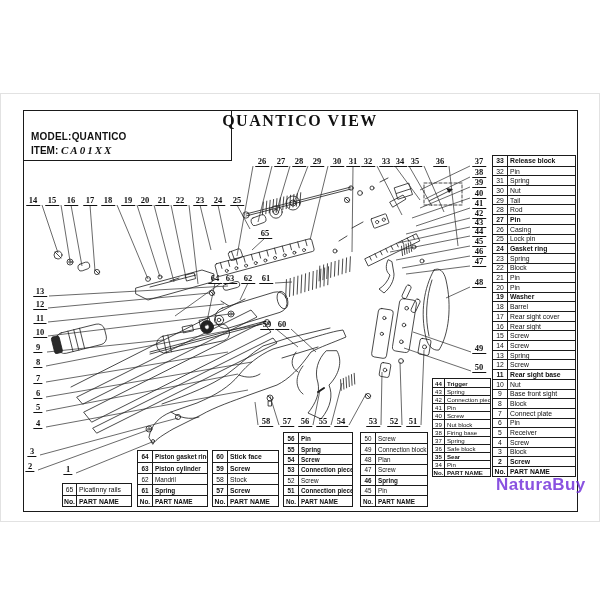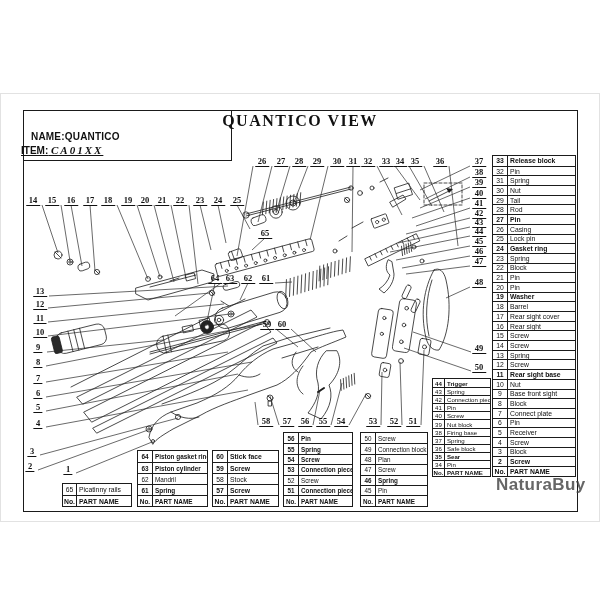--- a/index.html
+++ b/index.html
@@ -11,21 +11,21 @@
          border:1.3px solid #1a1a1a;background:transparent;}
   .titleblock-hline{position:absolute;left:24px;top:160px;width:207px;height:0;
          border-top:1px solid #1a1a1a;}
   .titleblock-vline{position:absolute;left:231px;top:111px;width:0;height:50px;
          border-left:1px solid #1a1a1a;}
   .page-title{position:absolute;left:0;top:112px;width:600px;text-align:center;
          font-family:"Liberation Serif",serif;font-weight:bold;font-size:16px;
          letter-spacing:1.5px;}
   .model-line{position:absolute;left:31px;top:131px;font-size:10px;font-weight:bold;
          font-family:"Liberation Sans",sans-serif;letter-spacing:0.2px;}
-  .item-line{position:absolute;left:21px;top:144px;font-size:10px;font-weight:bold;text-decoration:underline;}
+  .item-line{position:absolute;left:31px;top:144px;font-size:10px;font-weight:bold;}
   .item-value{font-family:"Liberation Serif",serif;font-style:italic;font-size:11px;
          letter-spacing:2px;font-weight:bold;}
   svg.layer{position:absolute;left:0;top:0;width:600px;height:600px;pointer-events:none;}
   #leader-layer line{stroke:#2a2a2a;stroke-width:0.7;}
   .callout{position:absolute;transform:translateX(-50%);
          font-family:"Liberation Serif",serif;font-weight:bold;font-size:8.5px;
          line-height:10px;padding:0 2.5px;border-bottom:1px solid #111;
          background:transparent;white-space:nowrap;}
   .ptable{position:absolute;border:1px solid #1b1b1b;background:#fff;box-sizing:border-box;}
   .prow{display:flex;align-items:stretch;border-top:1px solid #1b1b1b;overflow:hidden;
@@ -45,21 +45,21 @@
 <body>
 
 <div id="page">
 
   <div class="photo-edge"></div>
   <div class="frame"></div>
   <div class="titleblock-hline"></div>
   <div class="titleblock-vline"></div>
 
   <div class="page-title">QUANTICO VIEW</div>
-  <div class="model-line"><span>NAME:</span><span>QUANTICO</span></div>
+  <div class="model-line"><span>MODEL:</span><span>QUANTICO</span></div>
   <div class="item-line"><span>ITEM:</span> <span class="item-value">CA01XX</span></div>
 
   <svg id="diagram" class="layer" viewBox="0 0 600 600">
     <g stroke="#1c1c1c" fill="none" stroke-width="0.8" stroke-linejoin="round" stroke-linecap="round">
 
       <g>
         <path d="M77,397 L251,310 L257,317 L83,404 Z"></path>
         <path d="M84,412 L263,322 L271,332 L92,422 Z"></path>
         <path d="M93,428 L273,338 L277,343 L97,433 Z"></path>
         <line x1="71" y1="387" x2="245" y2="299"></line>
@@ -733,14 +733,14 @@
           <span class="pno" style="width: 15px; flex-basis: 15px;">45</span>
           <span class="pname">Pin</span>
         </div>
         <div class="prow b" style="height: 10.4px; font-size: 6.3px;">
           <span class="pno" style="width: 15px; flex-basis: 15px;">No.</span>
           <span class="pname">PART NAME</span>
         </div>
       </div>
     </div>
 
-  <div class="watermark" style="color: #404040;">NaturaBuy</div>
+  <div class="watermark" style="color: #6d28d9;">NaturaBuy</div>
 </div>
 
 </body></html>

